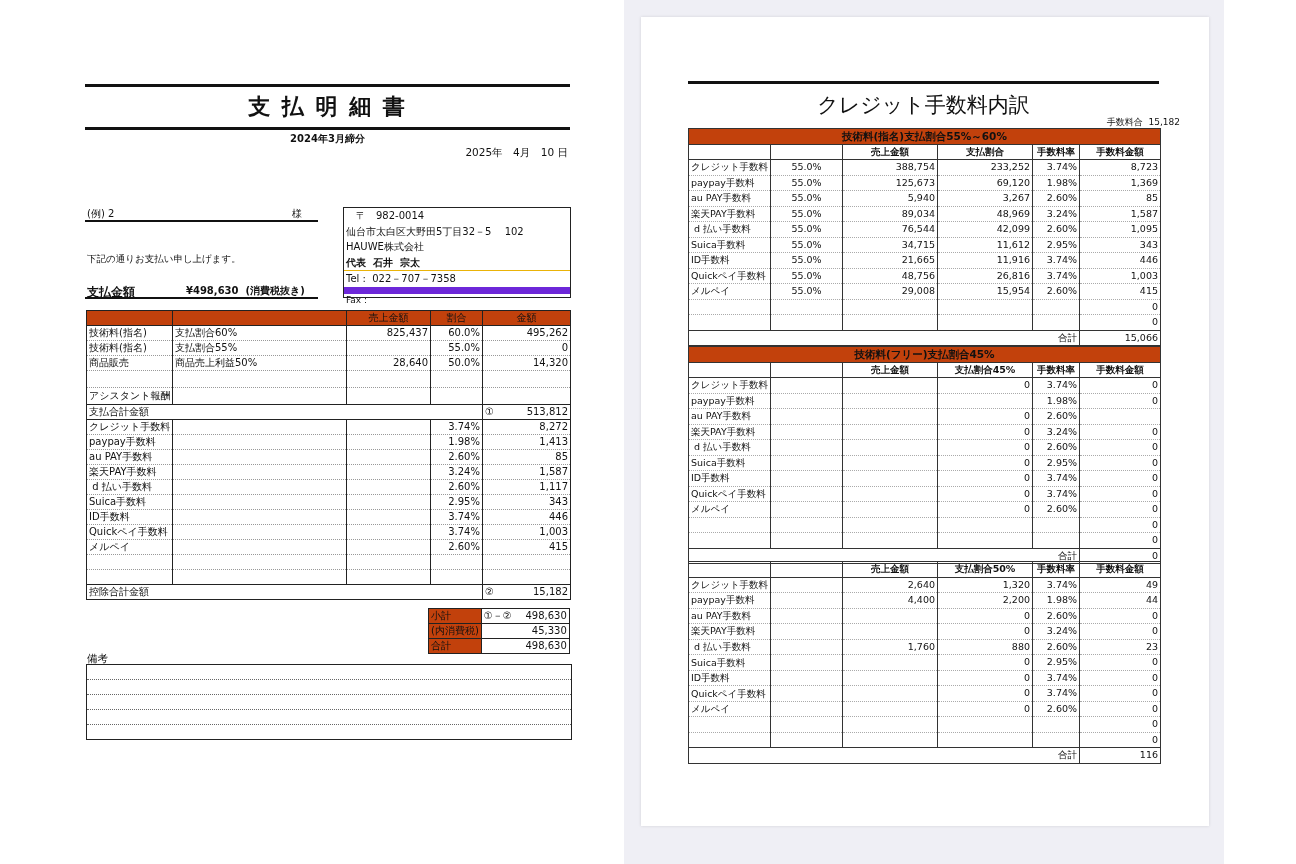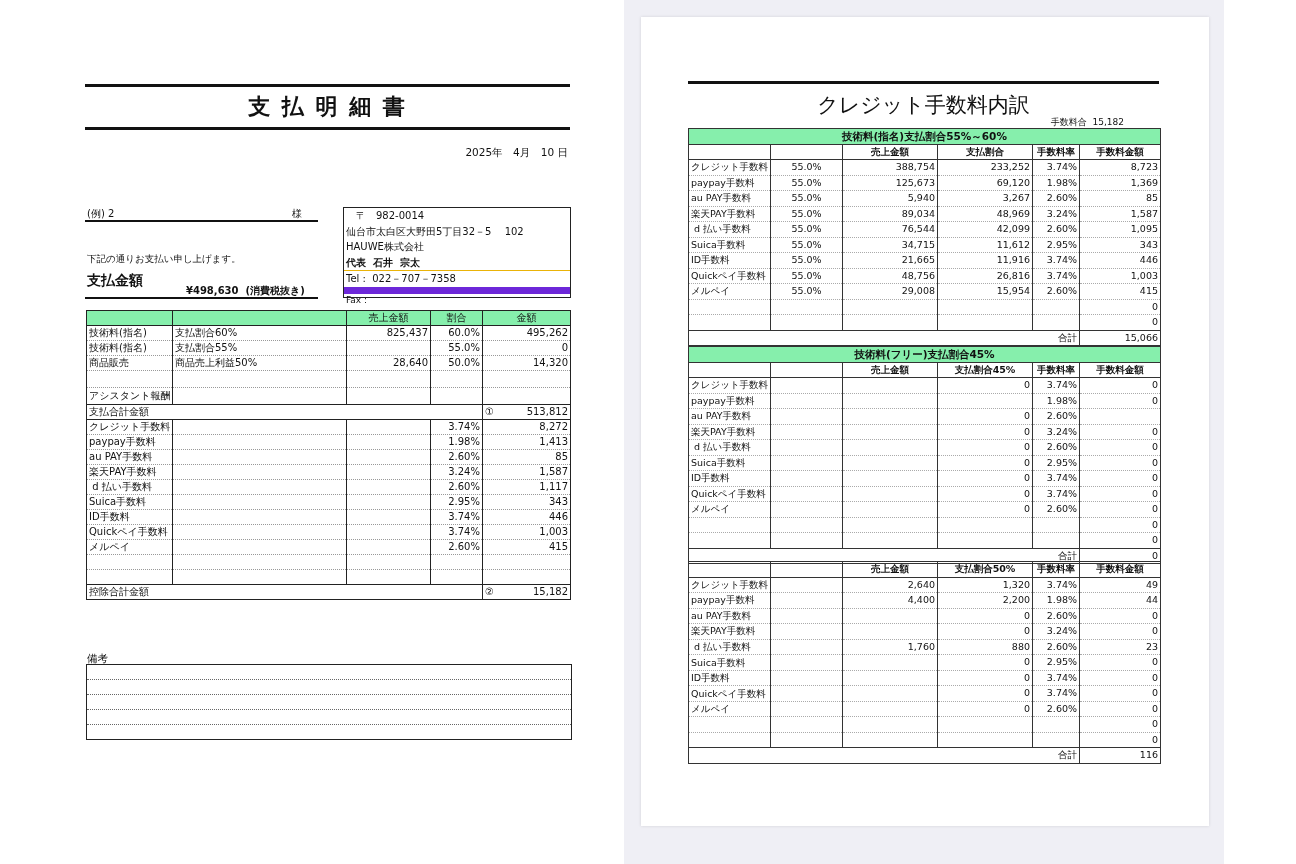--- a/index.html
+++ b/index.html
@@ -2,21 +2,21 @@
 <html><head>
 <meta charset="utf-8">
 <style>
   html,body{margin:0;padding:0;}
   body{width:1296px;height:864px;position:relative;background:#ffffff;font-family:"DejaVu Sans","Liberation Sans",sans-serif;color:#111;overflow:hidden;}
   .page-left{position:absolute;left:0;top:0;width:620px;height:864px;background:#ffffff;}
   .backdrop-right{position:absolute;left:624px;top:0;width:600px;height:864px;background:#efeff5;}
   .page-right{position:absolute;left:641px;top:17px;width:568px;height:809px;background:#ffffff;box-shadow:0 0 3px rgba(0,0,0,0.12);}
   .abs{position:absolute;}
   .rule-thick{position:absolute;height:3px;background:#111;}
-  .green{background:#86efac;}
+  .green{background:#c2410c;}
   table{border-collapse:collapse;table-layout:fixed;}
   td{padding:0 2px;white-space:nowrap;overflow:hidden;font-size:10px;line-height:14px;}
   .r{text-align:right;}
   .c{text-align:center;}
   .b{font-weight:bold;}
   
   #main-table{position:absolute;left:86px;top:310px;width:484px;}
   #main-table td{border-left:1px solid #222;border-right:1px solid #222;border-bottom:1px dotted #999;height:13px;font-size:10px;}
   #main-table tr.hdr td{border-top:1px solid #222;border-bottom:1px solid #222;height:14px;}
   #main-table tr.total td{border-top:1px solid #222;border-bottom:1px solid #222;}
@@ -31,37 +31,38 @@
   .rt tr.hdr td{border-top:1px solid #333;border-bottom:1px solid #333;font-weight:bold;text-align:center;}
   .rt tr.tot td{border-top:1px solid #333;border-bottom:1px solid #333;}
 </style>
 </head>
 <body>
 
 <div class="page-left">
   <div class="rule-thick" style="left:85px;top:84px;width:485px;"></div>
   <div class="abs b" style="left:85px;top:92px;width:485px;text-align:center;font-size:22px;letter-spacing:2px;">支 払 明 細 書</div>
   <div class="rule-thick" style="left:85px;top:127px;width:485px;"></div>
+  <div class="abs b" style="left:85px;top:132px;width:485px;text-align:center;font-size:10px;">2024年3月締分</div>
   <div class="abs" style="left:420px;top:146px;width:148px;text-align:right;font-size:10.5px;white-space:pre;">2025年　4月　10 日</div>
 
   <div class="abs" style="left:87px;top:207px;font-size:10px;">(例) 2</div>
   <div class="abs" style="left:292px;top:207px;font-size:10px;">様</div>
   <div class="abs" style="left:85px;top:220px;width:233px;height:2px;background:#111;"></div>
 
   <div class="abs" style="left:343px;top:175px;width:226px;height:89px;border:1px solid #222;font-size:10px;line-height:15.5px;margin-top:32px;">
     <div style="padding-left:12px;">〒　982-0014</div>
     <div style="padding-left:2px;white-space:pre;">仙台市太白区大野田5丁目32－5　 102</div>
     <div style="padding-left:2px;">HAUWE株式会社</div>
     <div style="padding-left:2px;white-space:pre;font-weight:bold;">代表  石井  宗太</div>
     <div style="padding-left:2px;border-top:1px solid #eab308;white-space:pre;">Tel :  022－707－7358</div>
     <div style="padding-left:2px;border-top:7px solid #6d28d9;font-size:9px;line-height:13px;">Fax :</div>
   </div>
 
   <div class="abs" style="left:87px;top:253px;font-size:9.5px;">下記の通りお支払い申し上げます。</div>
-  <div class="abs b" style="left:87px;top:272px;font-size:14px;">支払金額</div>
+  <div class="abs b" style="left:87px;top:284px;font-size:12px;">支払金額</div>
   <div class="abs b" style="left:186px;top:284px;font-size:10px;white-space:pre;">¥498,630  (消費税抜き)</div>
   <div class="abs" style="left:85px;top:297px;width:233px;height:2px;background:#111;"></div>
 
   <table id="main-table">
     <colgroup>
         <col style="width:86px">
         <col style="width:174px">
         <col style="width:84px">
         <col style="width:52px">
         <col style="width:88px">
@@ -196,36 +197,59 @@
     <tr class="total">
       <td colspan="4">控除合計金額</td>
       <td>
             <span style="float:left">②</span>
             <span style="float:right">15,182</span>
           </td>
     </tr>
   </tbody>
     </table>
 
+  <table class="sum-table">
+    <colgroup>
+        <col style="width:52px">
+        <col style="width:88px">
+      </colgroup>
+    <tbody>
+        <tr>
+      <td class="green">小計</td>
+      <td>
+            <span style="float:left">①－②</span>
+            <span style="float:right">498,630</span>
+          </td>
+    </tr>
+    <tr>
+      <td class="green">(内消費税)</td>
+      <td class="r">45,330</td>
+    </tr>
+    <tr>
+      <td class="green">合計</td>
+      <td class="r">498,630</td>
+    </tr>
+  </tbody>
+    </table>
 
   <div class="abs" style="left:87px;top:652px;font-size:10.5px;">備考</div>
   <div class="remarks">
     <div class="line"></div>
     <div class="line"></div>
     <div class="line"></div>
     <div class="line"></div>
   </div>
 </div>
 
 <div class="backdrop-right"></div>
 <div class="page-right"></div>
 
 <div class="rule-thick" style="left:688px;top:81px;width:471px;"></div>
 <div class="abs" style="left:688px;top:91px;width:471px;text-align:center;font-size:21px;">クレジット手数料内訳</div>
-<div class="abs" style="left:1008px;top:116px;width:116px;text-align:right;font-size:9px;white-space:pre;">手数料合  15,182</div>
+<div class="abs" style="left:1064px;top:116px;width:116px;text-align:right;font-size:9px;white-space:pre;">手数料合  15,182</div>
 
 <table class="rt" style="top:128px;">
   <colgroup>
       <col style="width:82px">
       <col style="width:72px">
       <col style="width:95px">
       <col style="width:95px">
       <col style="width:47px">
       <col style="width:81px">
     </colgroup>

